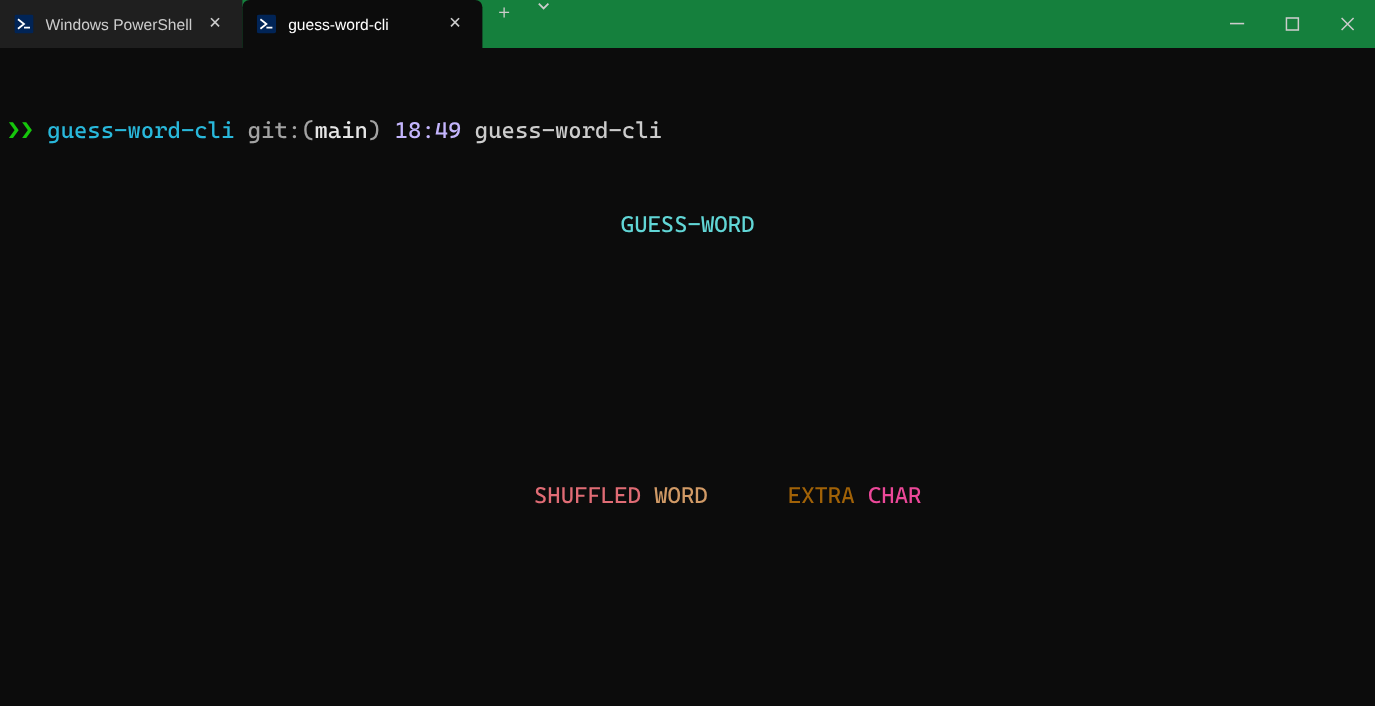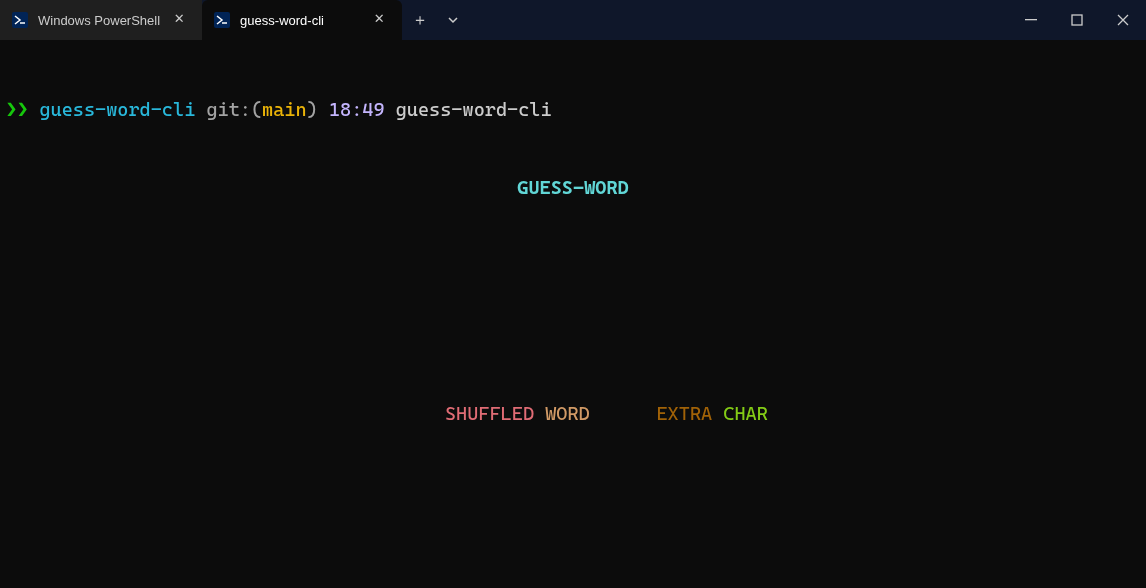--- a/index.html
+++ b/index.html
@@ -12,23 +12,23 @@
       height: 588px;
       background: #0c0c0c;
       font-family: Consolas, 'Cascadia Mono', monospace;
       font-size: 19px;
       overflow: hidden;
       color: #cccccc;
     }
     
     .titlebar {
       height: 40px;
-      background: #0f172a;
-      display: flex;
-      align-items: center;
+      background: #15803d;
+      display: flex;
+      align-items: flex-start;
       user-select: none;
     }
     .tab {
       height: 40px;
       display: flex;
       align-items: center;
       padding: 0 14px 0 12px;
       gap: 10px;
       position: relative;
       min-width: 200px;
@@ -98,44 +98,44 @@
 
     
     .terminal {
       padding: 4px 6px;
       line-height: 26px;
       white-space: pre;
       letter-spacing: 0;
     }
     .row { display: block; }
     .fg-cyan    { color: #29b8db; }
-    .fg-red     { color: #eab308; }
+    .fg-red     { color: #e5e5e5; }
     .fg-green   { color: #16c60c; }
     .fg-brcyan  { color: #61d6d6; }
     .fg-blue    { color: #a3a3a3; }
     .fg-gray    { color: #cccccc; }
     .fg-darkyellow { color: #c4b5fd; }
-    .bold { font-weight: bold; }
+    .bold { font-weight: normal; }
 
     .center-block { text-align: center; }
 
     .label-row {
       display: flex;
       justify-content: center;
       margin-top: 18px;
       margin-bottom: 10px;
     }
     .label-shuffled .c0 { color: #e06c75; }
     .label-shuffled .c1 { color: #d19a66; }
 
     .label-extra {
       margin-left: 0;
     }
     .label-extra .c0 { color: #a16207; }
-    .label-extra .c1 { color: #84cc16; }
+    .label-extra .c1 { color: #ec4899; }
   </style>
 </head>
 <body>
 
 <div class="titlebar">
   <div class="tab inactive">
     <span class="tab-icon">
       <svg width="16" height="16" viewBox="0 0 16 16">
           <rect width="16" height="16" rx="2" fill="#012456"></rect>
           <path d="M3 4 L8 8 L3 12" stroke="#fff" stroke-width="1.5" fill="none"></path>

